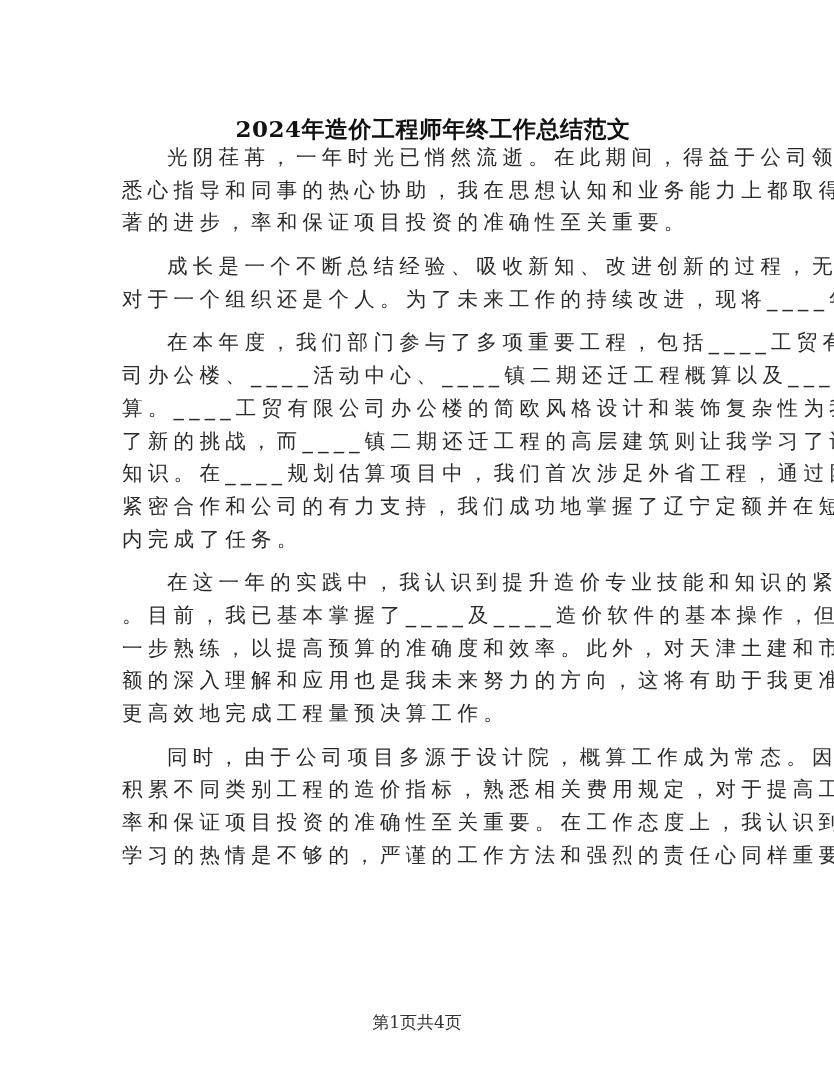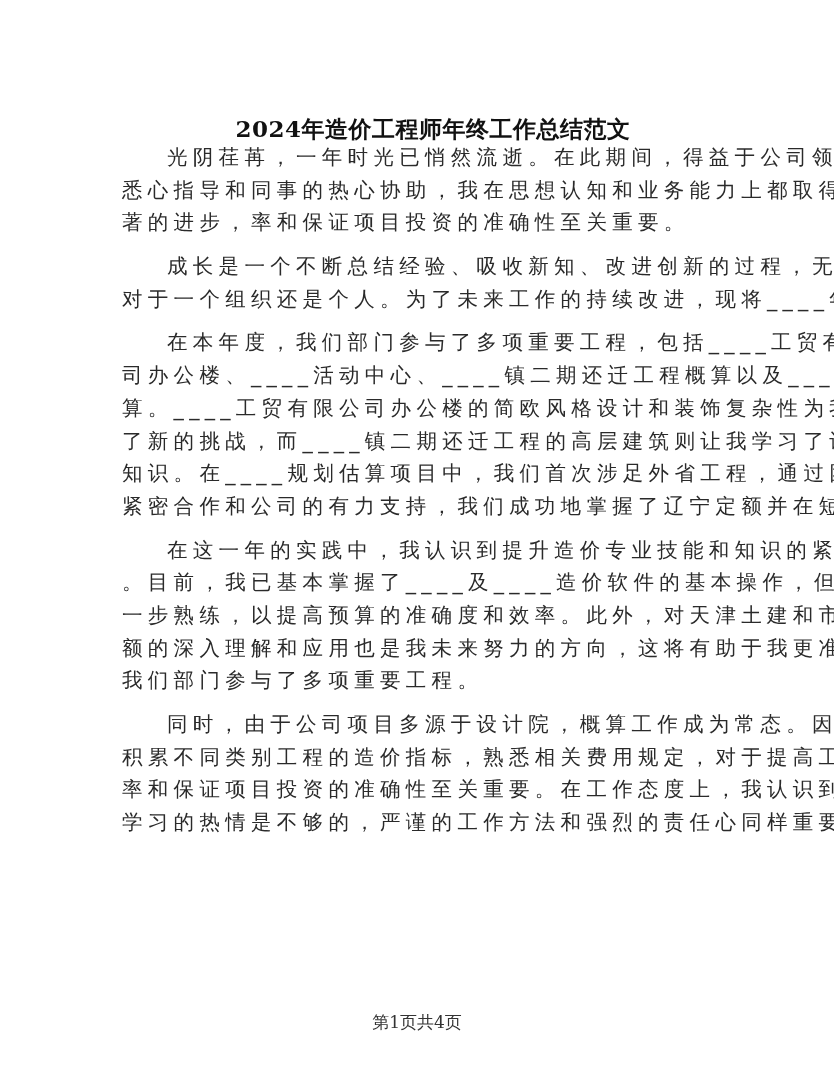--- a/index.html
+++ b/index.html
@@ -89,28 +89,29 @@
       <span class="line">对于一个组织还是个人。为了未来工作的持续改进，现将____年度的</span>
     </div>
 
     <div class="para">
       <span class="line indent">在本年度，我们部门参与了多项重要工程，包括____工贸有限公</span>
       <span class="line">司办公楼、____活动中心、____镇二期还迁工程概算以及____规划估</span>
       <span class="line">算。____工贸有限公司办公楼的简欧风格设计和装饰复杂性为我带来</span>
       <span class="line">了新的挑战，而____镇二期还迁工程的高层建筑则让我学习了许多新</span>
       <span class="line">知识。在____规划估算项目中，我们首次涉足外省工程，通过团队的</span>
       <span class="line">紧密合作和公司的有力支持，我们成功地掌握了辽宁定额并在短时间</span>
+      <span class="line">内完成了任务。</span>
     </div>
 
     <div class="para">
       <span class="line indent">在这一年的实践中，我认识到提升造价专业技能和知识的紧迫性</span>
       <span class="line">。目前，我已基本掌握了____及____造价软件的基本操作，但还需进</span>
       <span class="line">一步熟练，以提高预算的准确度和效率。此外，对天津土建和市政定</span>
       <span class="line">额的深入理解和应用也是我未来努力的方向，这将有助于我更准确、</span>
-      <span class="line">我们部门参与了多项重要工程。</span>
+      <span class="line">更高效地完成工程量预决算工作。</span>
     </div>
 
     <div class="para">
       <span class="line indent">同时，由于公司项目多源于设计院，概算工作成为常态。因此，</span>
       <span class="line">积累不同类别工程的造价指标，熟悉相关费用规定，对于提高工作效</span>
       <span class="line">率和保证项目投资的准确性至关重要。在工作态度上，我认识到仅有</span>
       <span class="line">学习的热情是不够的，严谨的工作方法和强烈的责任心同样重要。</span>
     </div>
 
   </div>

